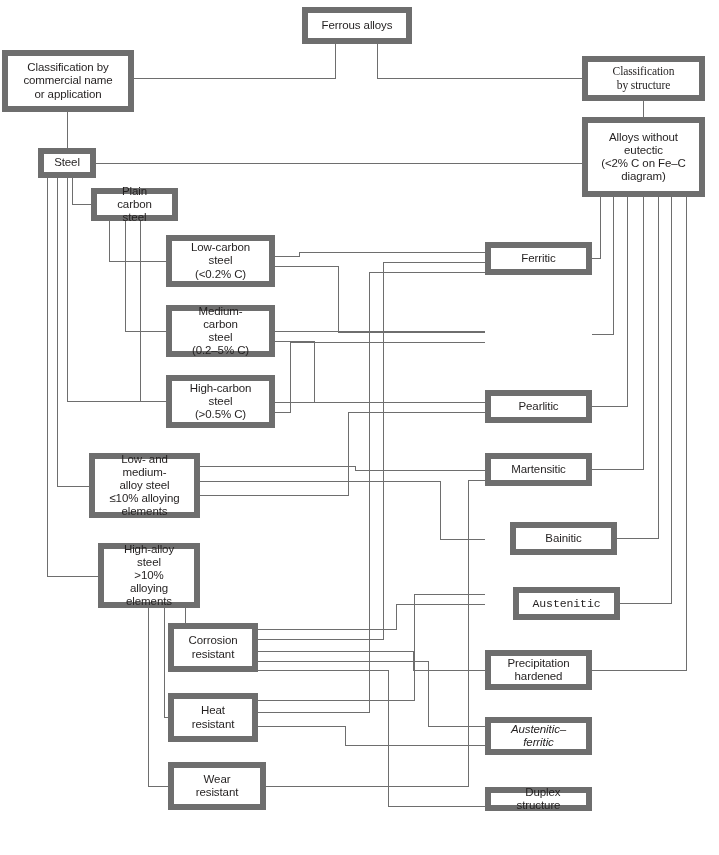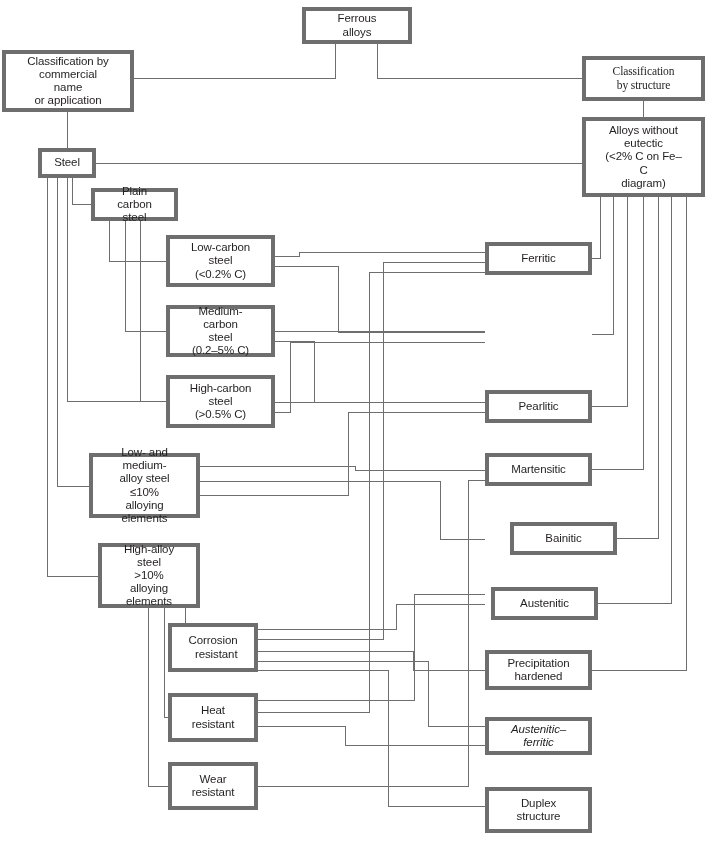--- a/index.html
+++ b/index.html
@@ -21,30 +21,30 @@
     position: absolute;
     left: 0;
     top: 0;
     width: 719px;
     height: 855px;
     pointer-events: none;
   }
   .node {
     position: absolute;
     box-sizing: border-box;
-    border: 4px solid #ec4899;
+    border: 6px solid #ec4899;
     background: #ffffff;
     color: #221f1f;
     font-size: 11.5px;
     line-height: 13.2px;
     text-align: center;
     display: flex;
     align-items: center;
     justify-content: center;
-    padding: 1px 18px;
+    padding: 1px 12px;
     z-index: 5;
     white-space: pre-line;
     letter-spacing: -0.1px;
   }
 </style>
 </head>
 <body>
 
 <div id="diagram" style="background: rgb(255, 255, 255);">
   <svg id="wires" viewBox="0 0 719 855" width="719" height="855">
@@ -112,30 +112,30 @@
 steel
 (&gt;0.5% C)</div>
     <div class="node" style="left: 89px; top: 453px; width: 111px; height: 65px; border-color: rgb(110, 110, 110); color: rgb(34, 31, 31);">Low- and medium-
 alloy steel
 ≤10% alloying
 elements</div>
     <div class="node" style="left: 98px; top: 543px; width: 102px; height: 65px; border-color: rgb(110, 110, 110); color: rgb(34, 31, 31);">High-alloy
 steel
 &gt;10% alloying
 elements</div>
-    <div class="node" style="left: 168px; top: 623px; width: 90px; height: 49px; border-color: rgb(110, 110, 110); color: rgb(34, 31, 31); text-align: right;">Corrosion
+    <div class="node" style="left: 168px; top: 623px; width: 90px; height: 49px; border-color: rgb(110, 110, 110); color: rgb(34, 31, 31);">Corrosion
 resistant</div>
     <div class="node" style="left: 168px; top: 693px; width: 90px; height: 49px; border-color: rgb(110, 110, 110); color: rgb(34, 31, 31);">Heat
 resistant</div>
-    <div class="node" style="left: 168px; top: 762px; width: 90px; height: 48px; border-color: rgb(110, 110, 110); color: rgb(34, 31, 31);">Wear
+    <div class="node" style="left: 168px; top: 762px; width: 98px; height: 48px; border-color: rgb(110, 110, 110); color: rgb(34, 31, 31);">Wear
 resistant</div>
     <div class="node" style="left: 485px; top: 242px; width: 107px; height: 33px; border-color: rgb(110, 110, 110); color: rgb(34, 31, 31);">Ferritic</div>
     <div class="node" style="left: 485px; top: 390px; width: 107px; height: 33px; border-color: rgb(110, 110, 110); color: rgb(34, 31, 31);">Pearlitic</div>
     <div class="node" style="left: 485px; top: 453px; width: 107px; height: 33px; border-color: rgb(110, 110, 110); color: rgb(34, 31, 31); text-align: center;">Martensitic</div>
     <div class="node" style="left: 510px; top: 522px; width: 107px; height: 33px; border-color: rgb(110, 110, 110); color: rgb(34, 31, 31);">Bainitic</div>
-    <div class="node" style="left: 491px; top: 587px; width: 107px; height: 33px; border-color: rgb(110, 110, 110); color: rgb(34, 31, 31);">Austenitic</div>
+    <div class="node" style="left: 513px; top: 587px; width: 107px; height: 33px; border-color: rgb(110, 110, 110); color: rgb(34, 31, 31); font-family: Liberation Mono, monospace;">Austenitic</div>
     <div class="node" style="left: 485px; top: 650px; width: 107px; height: 40px; border-color: rgb(110, 110, 110); color: rgb(34, 31, 31);">Precipitation
 hardened</div>
     <div class="node" style="left: 485px; top: 717px; width: 107px; height: 38px; border-color: rgb(110, 110, 110); color: rgb(34, 31, 31); font-style: italic;">Austenitic–
 ferritic</div>
-    <div class="node" style="left: 485px; top: 787px; width: 107px; height: 46px; border-color: rgb(110, 110, 110); color: rgb(34, 31, 31);">Duplex
+    <div class="node" style="left: 485px; top: 787px; width: 107px; height: 24px; border-color: rgb(110, 110, 110); color: rgb(34, 31, 31); text-align: right;">Duplex
 structure</div>
   </div>
 
 </body></html>

